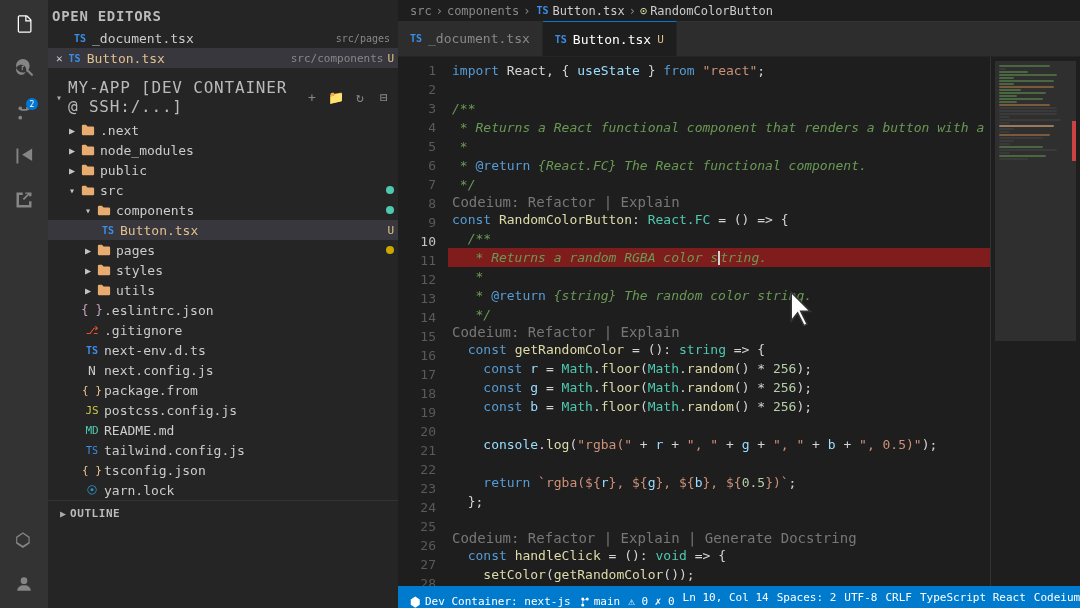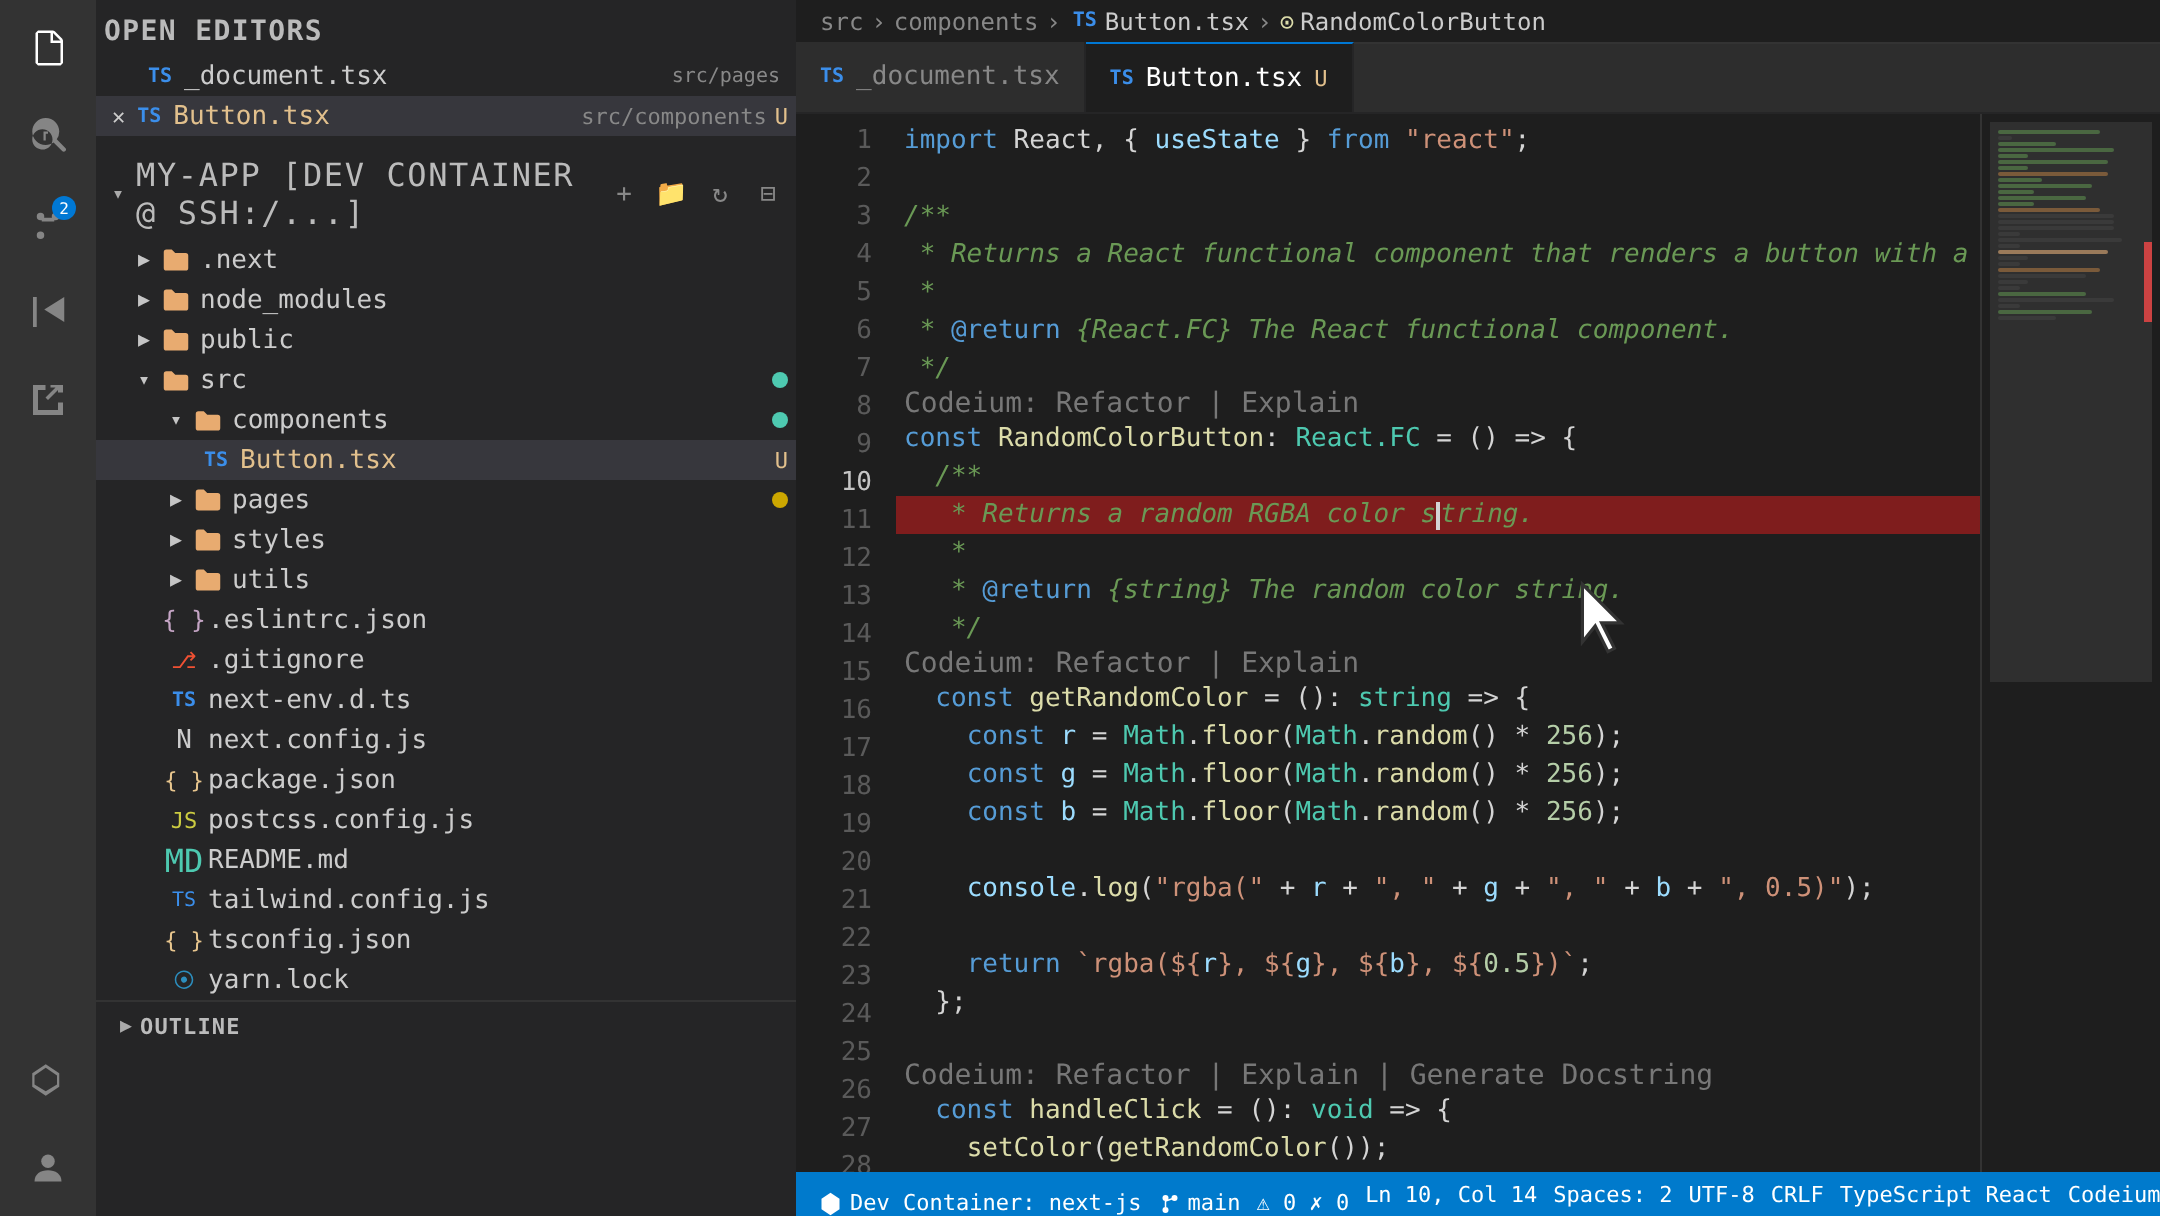--- a/index.html
+++ b/index.html
@@ -498,32 +498,32 @@
 
       <div class="tree-item" style="padding-left:20px">
         <span class="tree-arrow" style="width:16px"></span>
         <span class="tree-icon" style="font-size:13px">N</span>
         <span class="tree-label">next.config.js</span>
       </div>
 
       <div class="tree-item" style="padding-left:20px">
         <span class="tree-arrow" style="width:16px"></span>
         <span class="tree-icon" style="color:#e8c68e;font-size:11px">{ }</span>
-        <span class="tree-label">package.json</span>
+        <span class="tree-label">package.from</span>
       </div>
 
       <div class="tree-item" style="padding-left:20px">
         <span class="tree-arrow" style="width:16px"></span>
         <span class="tree-icon" style="color:#cbcb41;font-size:11px">JS</span>
         <span class="tree-label">postcss.config.js</span>
       </div>
 
       <div class="tree-item" style="padding-left:20px">
         <span class="tree-arrow" style="width:16px"></span>
-        <span class="tree-icon" style="color:#4ec9b0;font-size:16px">MD</span>
+        <span class="tree-icon" style="color:#4ec9b0;font-size:11px">MD</span>
         <span class="tree-label">README.md</span>
       </div>
 
       <div class="tree-item" style="padding-left:20px">
         <span class="tree-arrow" style="width:16px"></span>
         <span class="tree-icon" style="font-size:10px;color:#3b8eea">TS</span>
         <span class="tree-label">tailwind.config.js</span>
       </div>
 
       <div class="tree-item" style="padding-left:20px">

